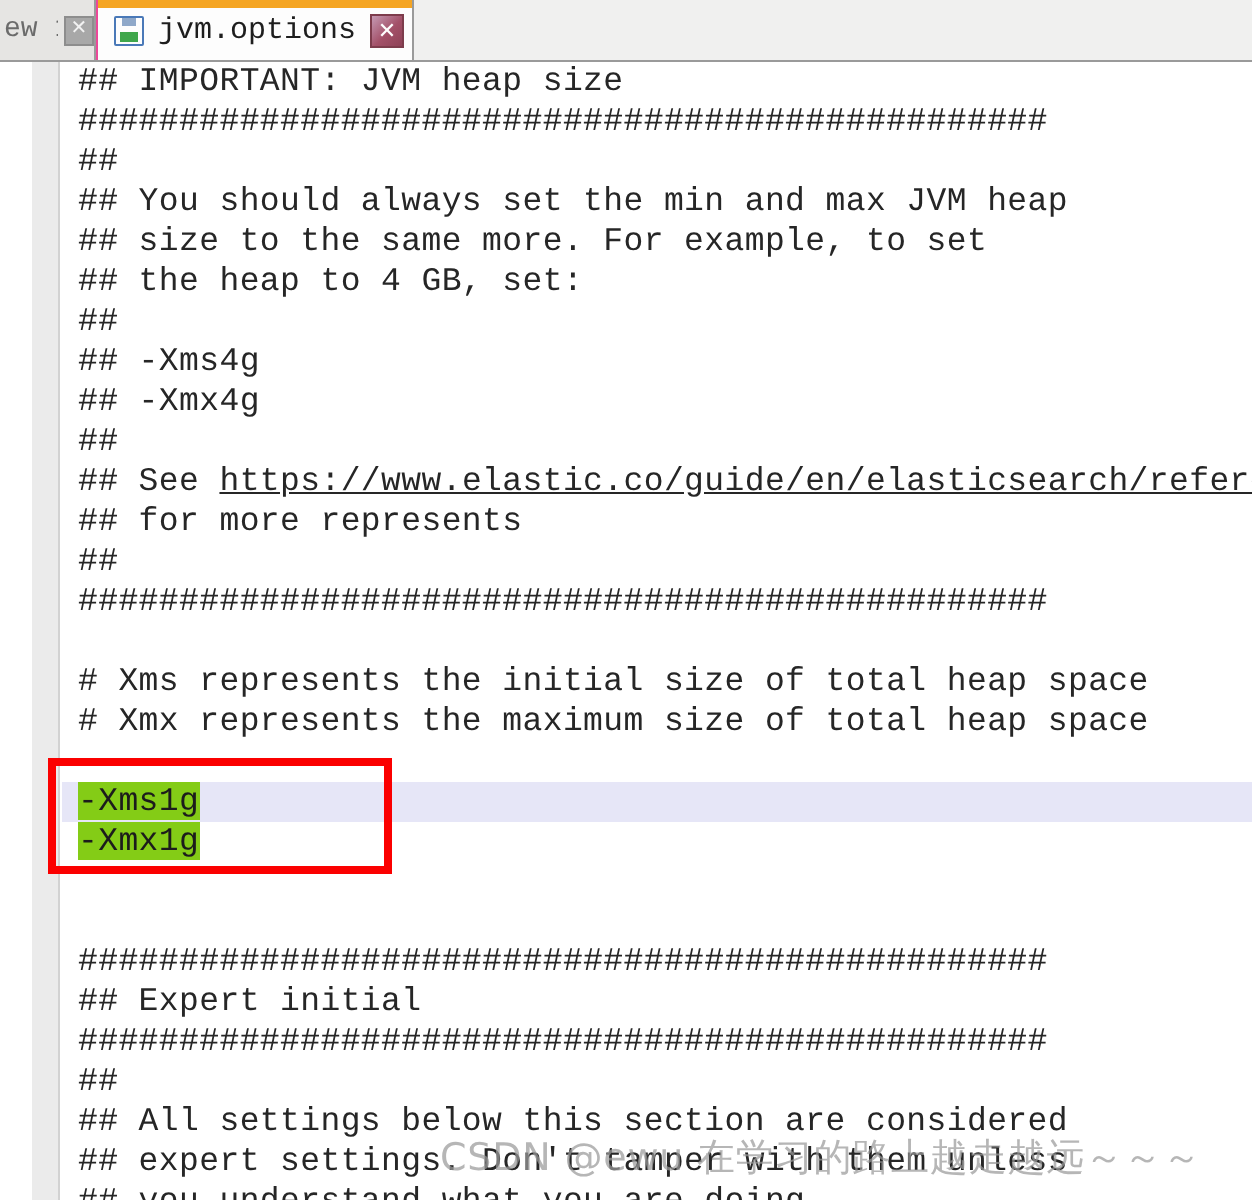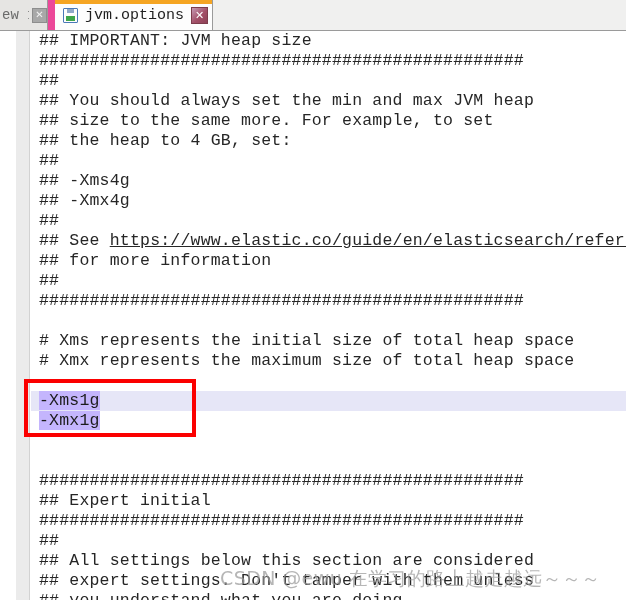--- a/index.html
+++ b/index.html
@@ -58,21 +58,21 @@
   .tab-inactive .tab-title {
     font-size: 14px;
     letter-spacing: 0px;
     white-space: nowrap;
     overflow: hidden;
   }
 
   
   .tab-active {
     background: #fdfdfd;
-    border-left: 7px solid #ec4899;
+    border-left: 1px solid #ec4899;
     border-right: 1px solid #9a9a9a;
     padding: 0 4px 0 8px;
     gap: 7px;
     margin-left: 0px;
   }
   .tab-active::before {
     content: "";
     position: absolute;
     left: 0; right: 0; top: 0;
     height: 4px;
@@ -179,21 +179,21 @@
     box-sizing: border-box;
   }
 
   
   .line.current {
     background: #e6e6f7;
   }
 
   
   .sel {
-    background: #c4b5fd;
+    background: #84cc16;
     color: #1c1c1c;
   }
 
   
   .link {
     text-decoration: underline;
     color: #262626;
   }
 
   
@@ -253,21 +253,21 @@
         <div class="line"><span>################################################</span></div>
         <div class="line"><span>##</span></div>
         <div class="line"><span>## You should always set the min and max JVM heap</span></div>
         <div class="line"><span>## size to the same more. For example, to set</span></div>
         <div class="line"><span>## the heap to 4 GB, set:</span></div>
         <div class="line"><span>##</span></div>
         <div class="line"><span>## -Xms4g</span></div>
         <div class="line"><span>## -Xmx4g</span></div>
         <div class="line"><span>##</span></div>
         <div class="line"><span>## See </span><span class="link">https://www.elastic.co/guide/en/elasticsearch/referenc</span></div>
-        <div class="line"><span>## for more information</span></div>
+        <div class="line"><span>## for more represents</span></div>
         <div class="line"><span>##</span></div>
         <div class="line"><span>################################################</span></div>
         <div class="line"><span></span></div>
         <div class="line"><span># Xms represents the initial size of total heap space</span></div>
         <div class="line"><span># Xmx represents the maximum size of total heap space</span></div>
         <div class="line"><span></span></div>
         <div class="line current"><span class="sel">-Xms1g</span></div>
         <div class="line"><span class="sel">-Xmx1g</span></div>
         <div class="line"><span></span></div>
         <div class="line"><span></span></div>

